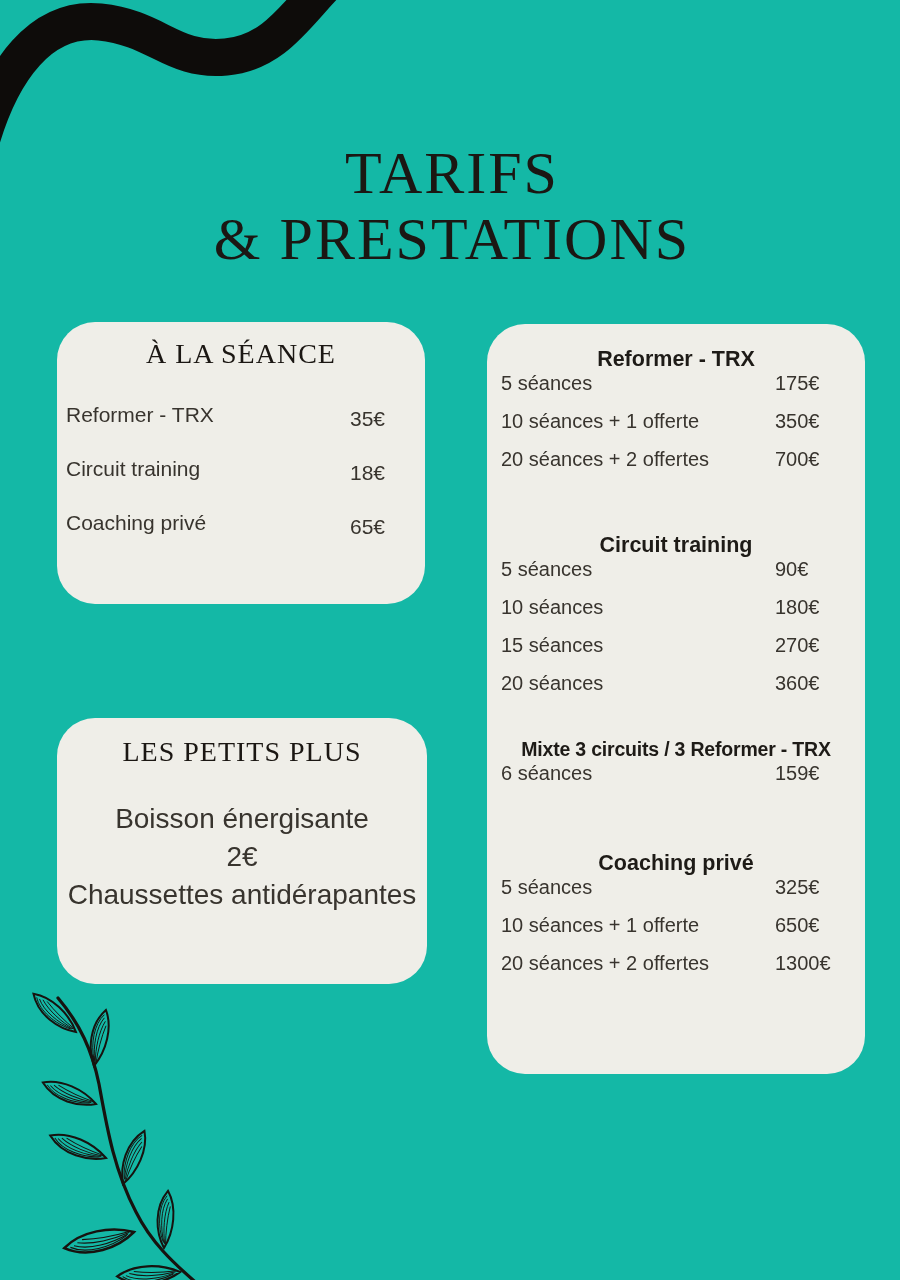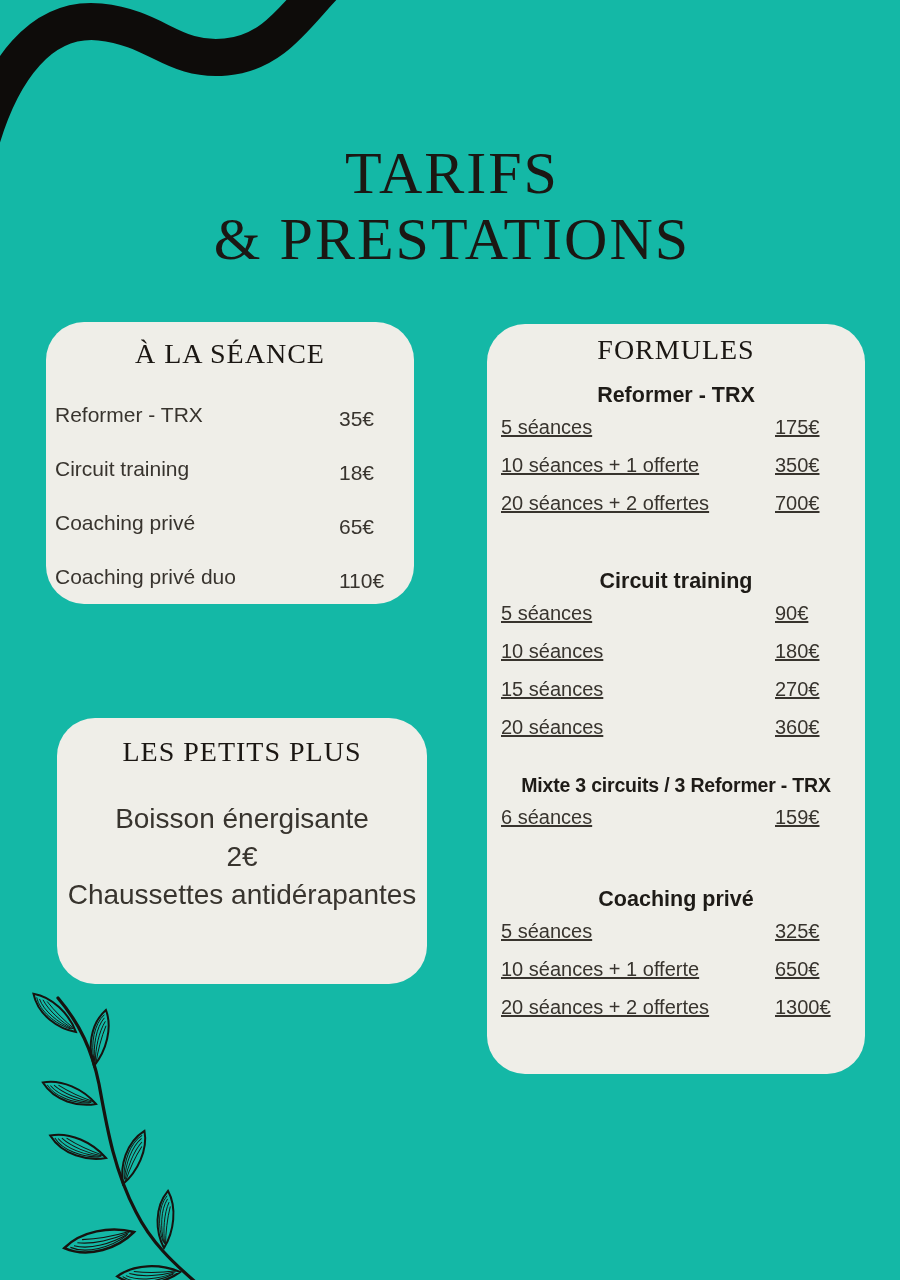--- a/index.html
+++ b/index.html
@@ -21,37 +21,37 @@
   
   .card{
     position:absolute; background:#EFEEE8; border-radius:38px;
     box-sizing:border-box;
   }
   .card-heading{
     font-family:"Liberation Serif", serif; font-size:28px; line-height:36px;
     letter-spacing:1px; text-align:center; color:#1B1713;
   }
   
-  #card-seance{left:46px; top:322px; width:368px; height:282px; padding-top:14px;}
+  #card-seance{left:57px; top:322px; width:368px; height:282px; padding-top:14px;}
   #card-seance .rows{margin-top:16px;}
   #card-seance .row{display:flex; align-items:center; height:54px; font-size:21px;}
   #card-seance .s-label{flex:1; padding-left:9px;}
   #card-seance .s-price{flex:0 0 75px; position:relative; top:4px;}
   
   #card-formules{left:487px; top:324px; width:378px; height:750px; padding-top:8px;}
   .f-section .section-name{
     font-weight:bold; font-size:21.5px; line-height:26px; text-align:center;
     color:#1E1B17; white-space:nowrap;
   }
   .f-section.s1{margin-top:14px;}
   .f-section.s2{margin-top:46px;}
   .f-section.s3{margin-top:26px;}
   .f-section.s4{margin-top:50px;}
   .f-section.s3 .section-name{font-size:19.5px; letter-spacing:-0.2px;}
-  .f-row{display:flex; align-items:center; height:38px; font-size:20px;text-decoration:underline;}
+  .f-row{display:flex; align-items:flex-start; height:38px; font-size:20px;}
   .f-label{flex:1; padding-left:14px;}
   .f-price{flex:0 0 90px;}
   
   #card-petits{left:57px; top:718px; width:370px; height:266px; padding-top:16px;}
   #card-petits .lines{margin-top:30px; text-align:center;}
   #card-petits .p-line{height:38px; line-height:38px; font-size:28px;}
   
   .branch{position:absolute; left:6px; top:956px; overflow:visible;}
   .branch .stem{fill:none; stroke:#17130F; stroke-width:3.2; stroke-linecap:round;}
   .branch .lo{fill:none; stroke:#17130F; stroke-width:2;}
@@ -79,29 +79,24 @@
         <span class="s-price">35€</span>
       </div>
       <div class="row">
         <span class="s-label">Circuit training</span>
         <span class="s-price">18€</span>
       </div>
       <div class="row">
         <span class="s-label">Coaching privé</span>
         <span class="s-price">65€</span>
       </div>
-      <div class="row">
-        <span class="s-label">Coaching privé duo</span>
-        <span class="s-price">110€</span>
-      </div>
     </div>
   </div>
 
   <div class="card" id="card-formules">
-    <div class="card-heading">FORMULES</div>
 
     <div class="f-section s1">
       <div class="section-name">Reformer - TRX</div>
       <div class="f-row">
         <span class="f-label">5 séances</span>
         <span class="f-price">175€</span>
       </div>
       <div class="f-row">
         <span class="f-label">10 séances + 1 offerte</span>
         <span class="f-price">350€</span>

